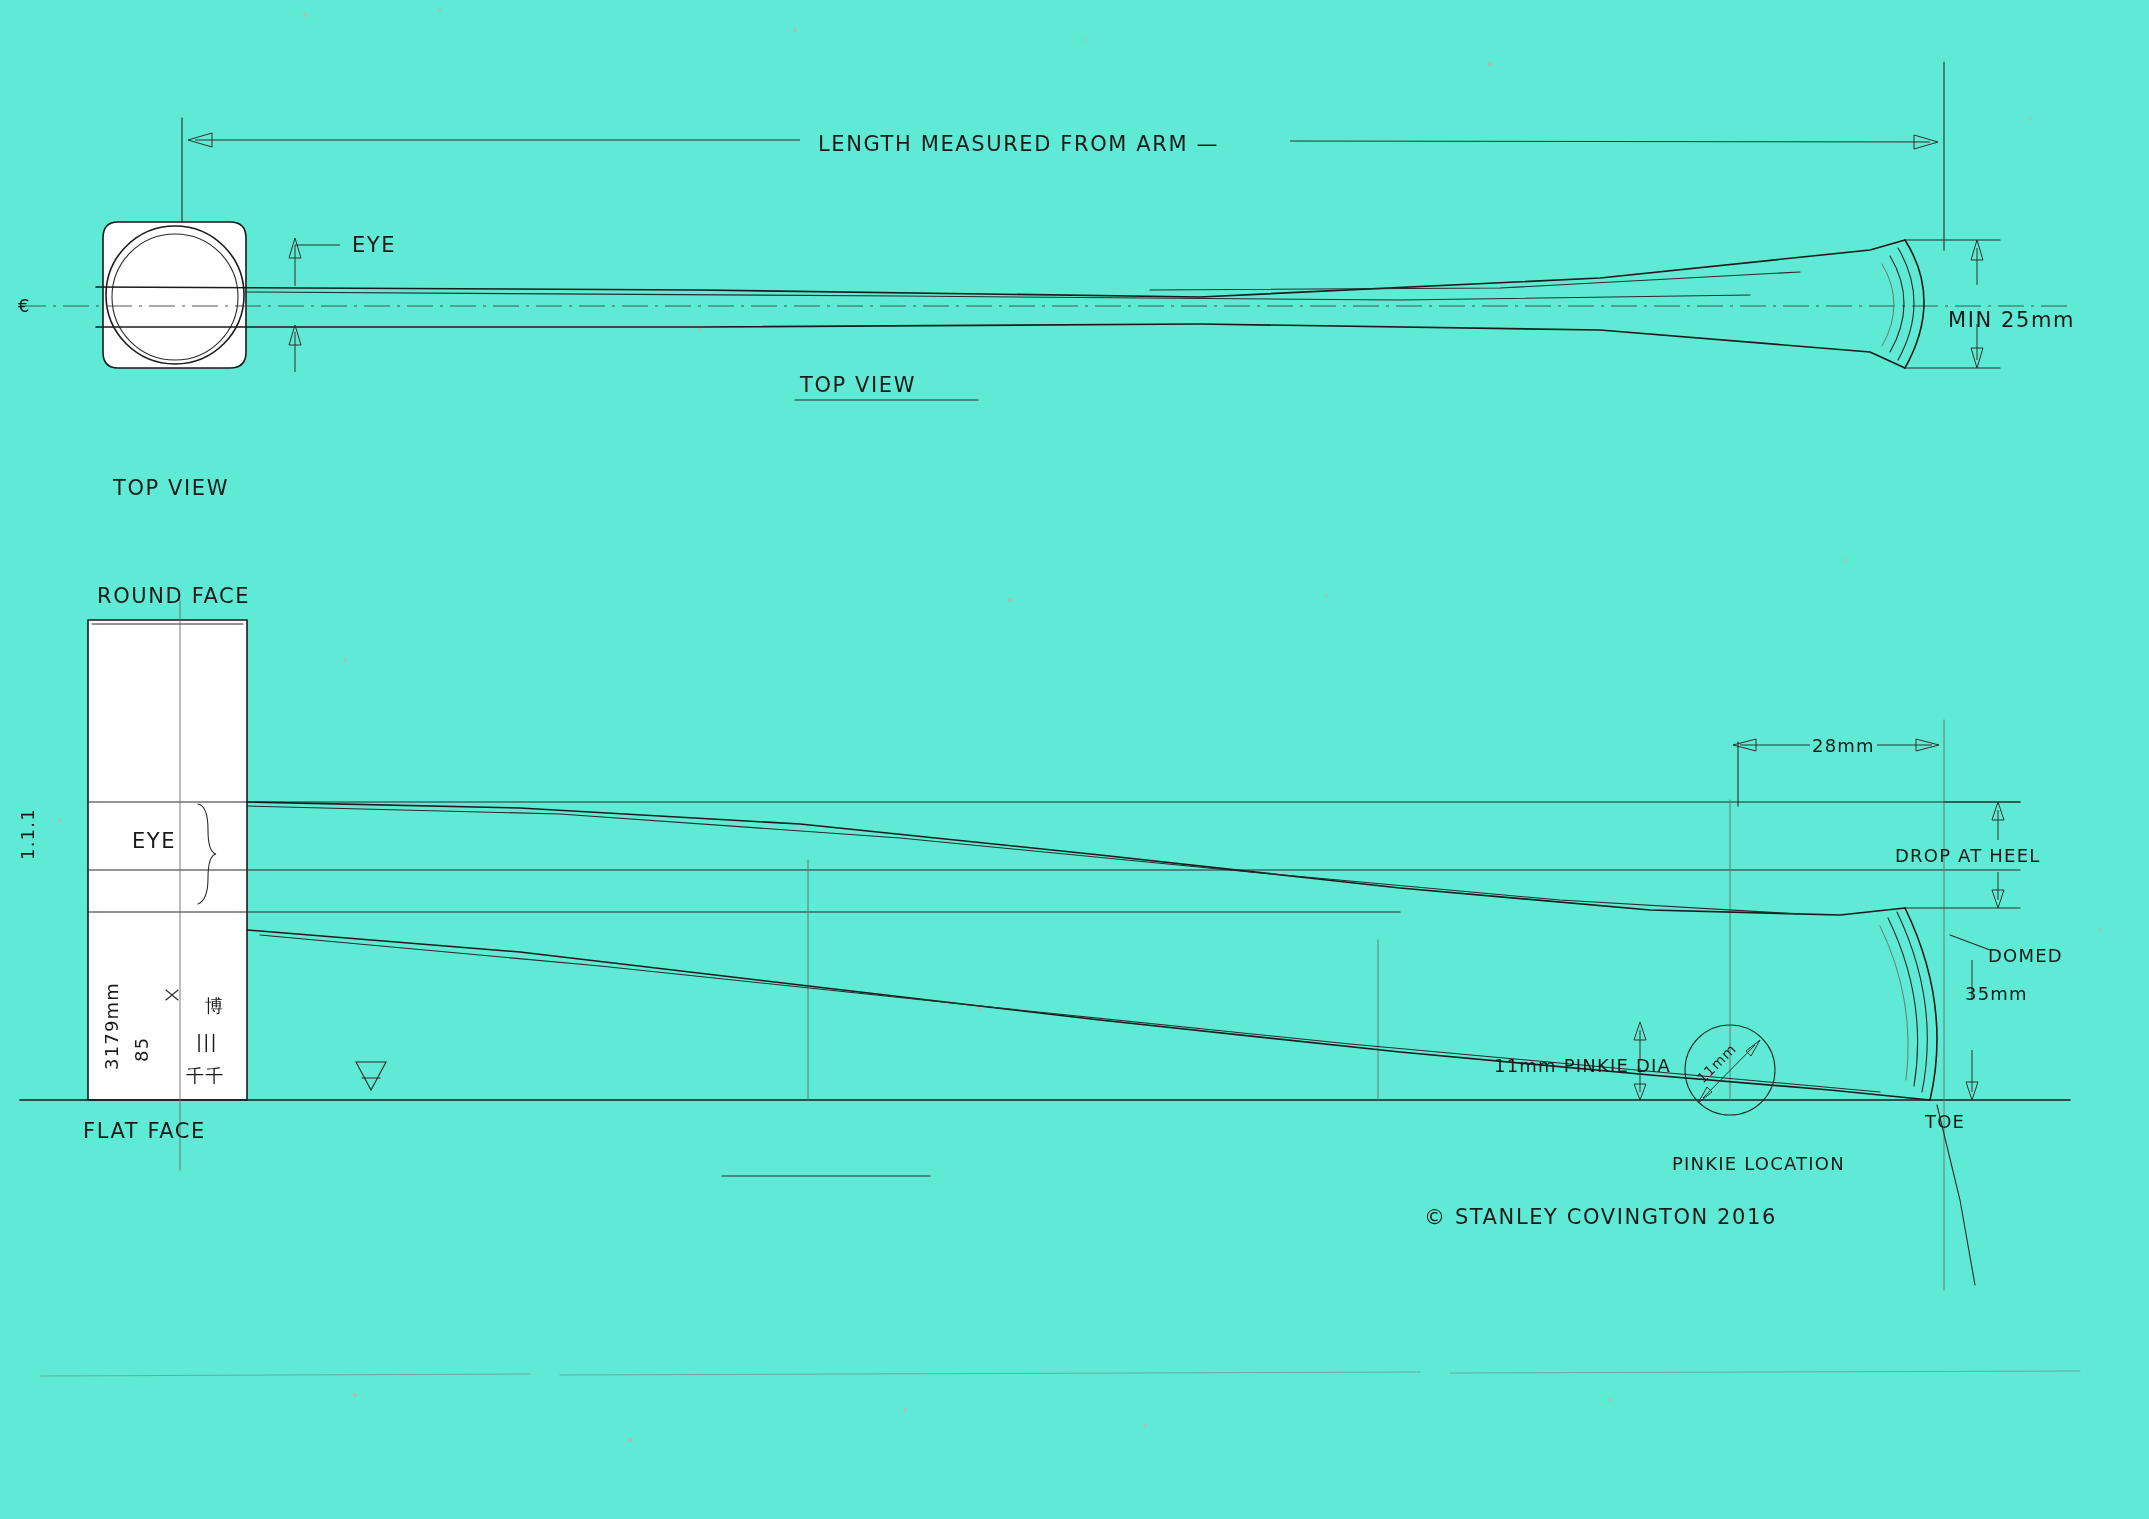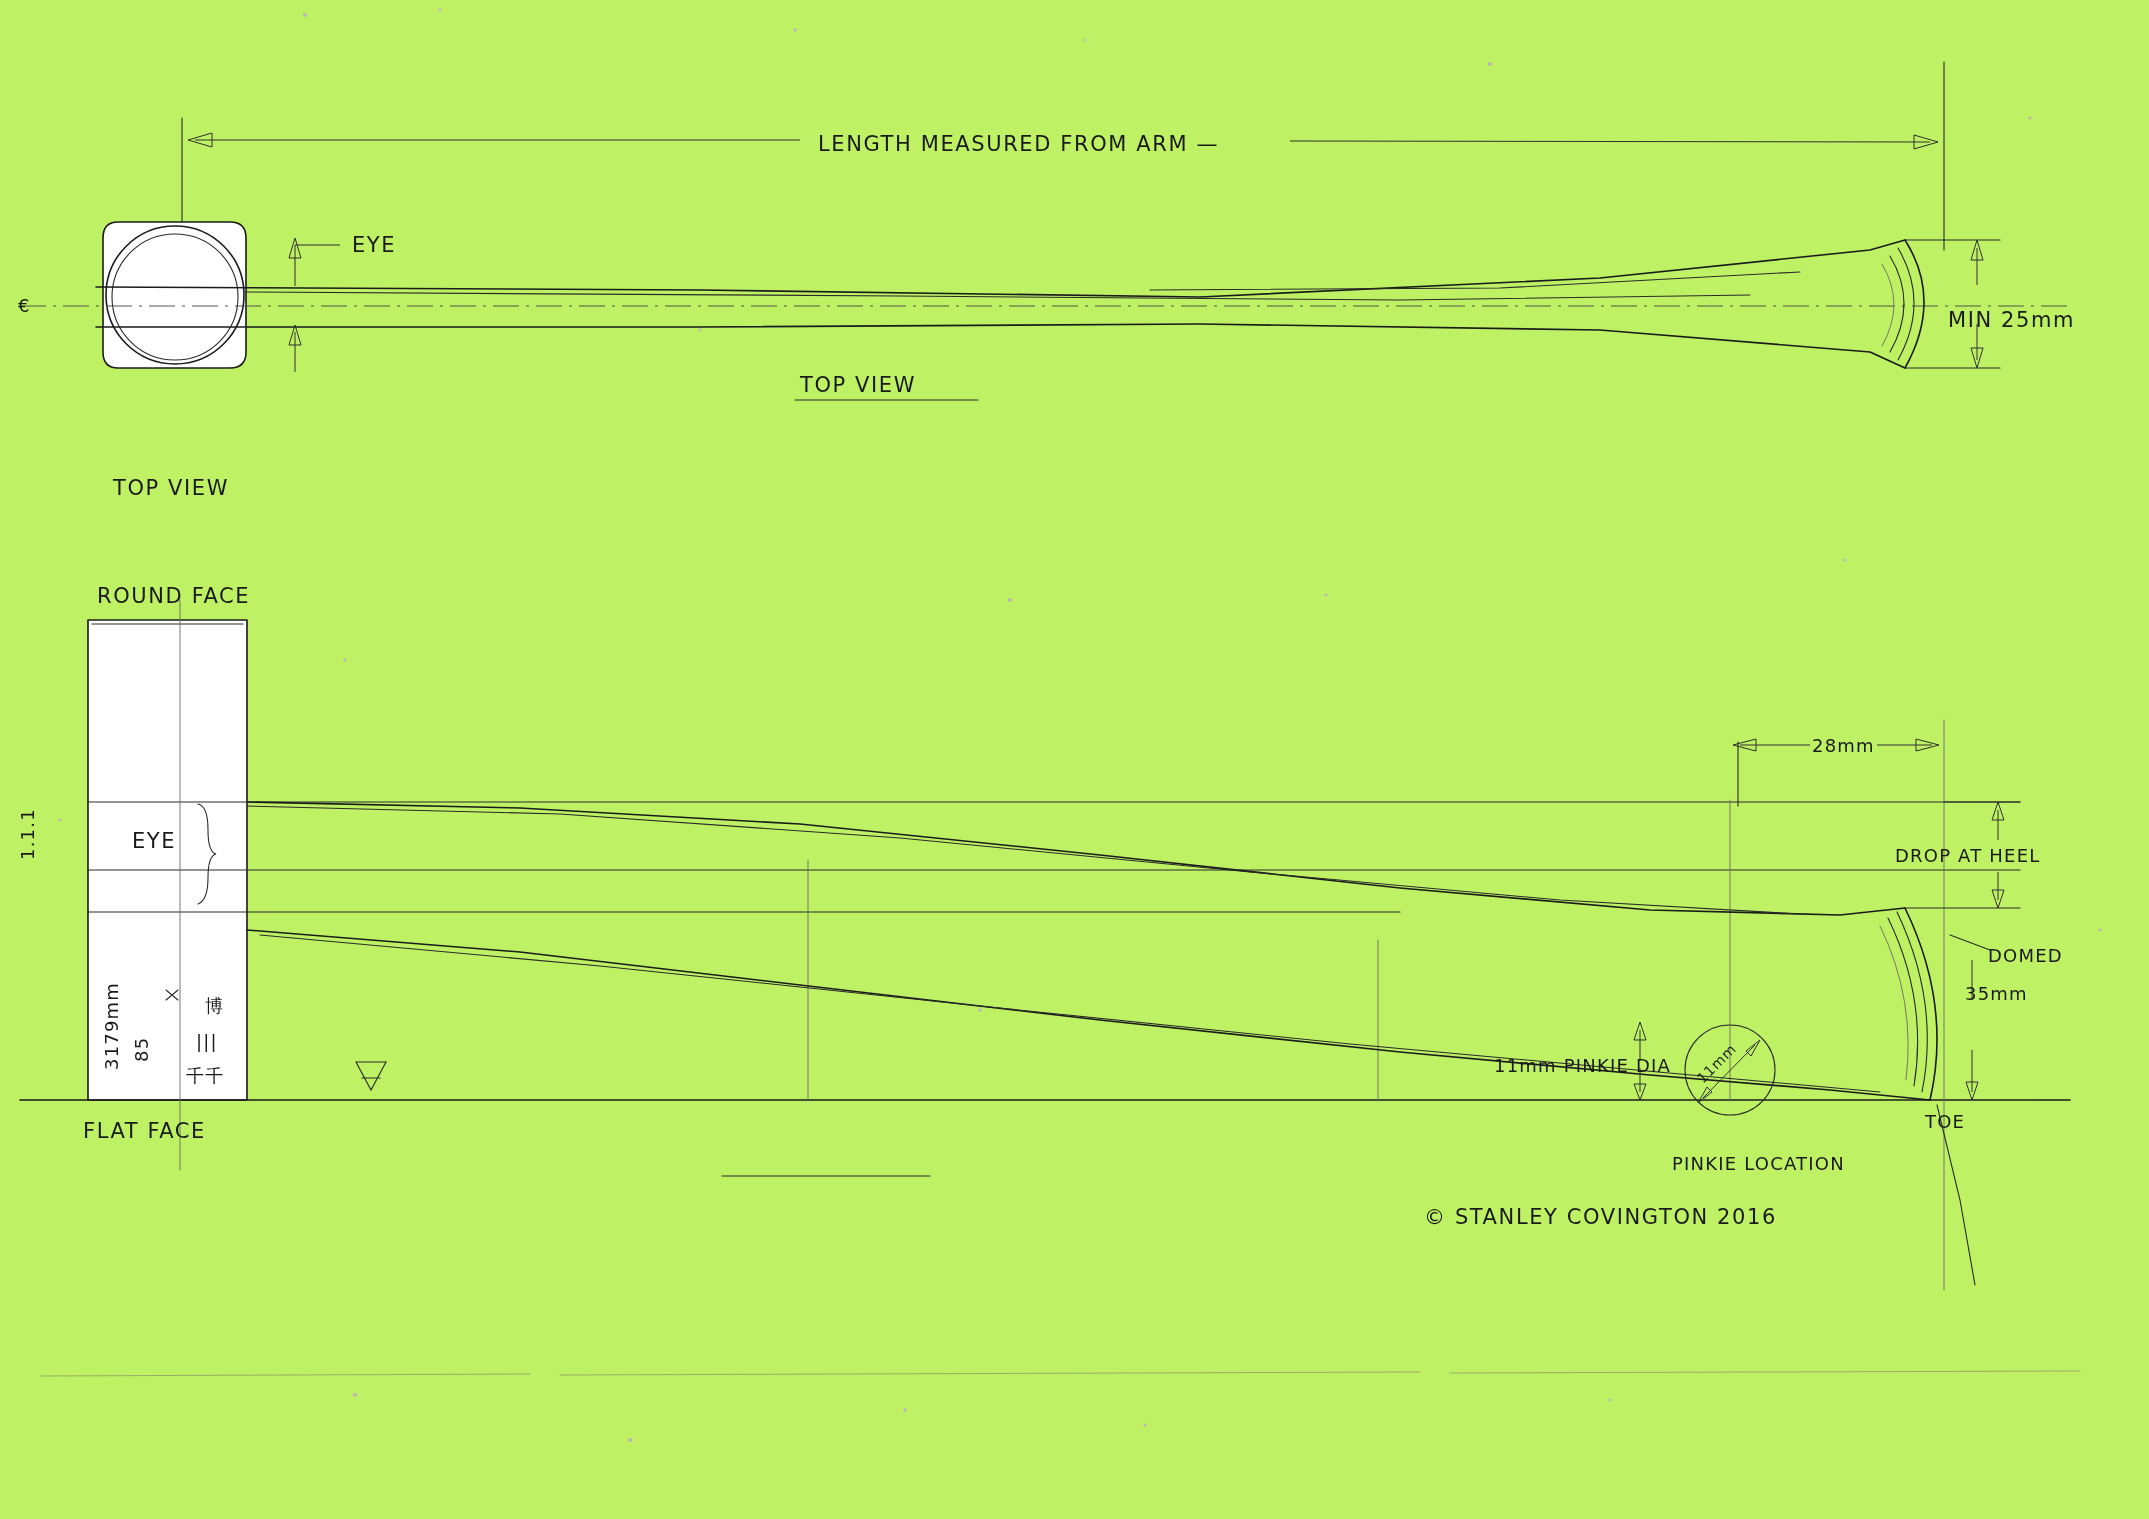--- a/index.html
+++ b/index.html
@@ -7,21 +7,21 @@
     padding: 0;
     background: #ffffff;
   }
   body {
     font-family: "Liberation Sans", sans-serif;
   }
   #sheet {
     position: relative;
     width: 2149px;
     height: 1519px;
-    background: #bef264;
+    background: #5eead4;
     overflow: hidden;
   }
   #sheet svg {
     position: absolute;
     left: 0;
     top: 0;
   }
   .hand {
     font-family: "DejaVu Sans", sans-serif;
     font-size: 21px;

